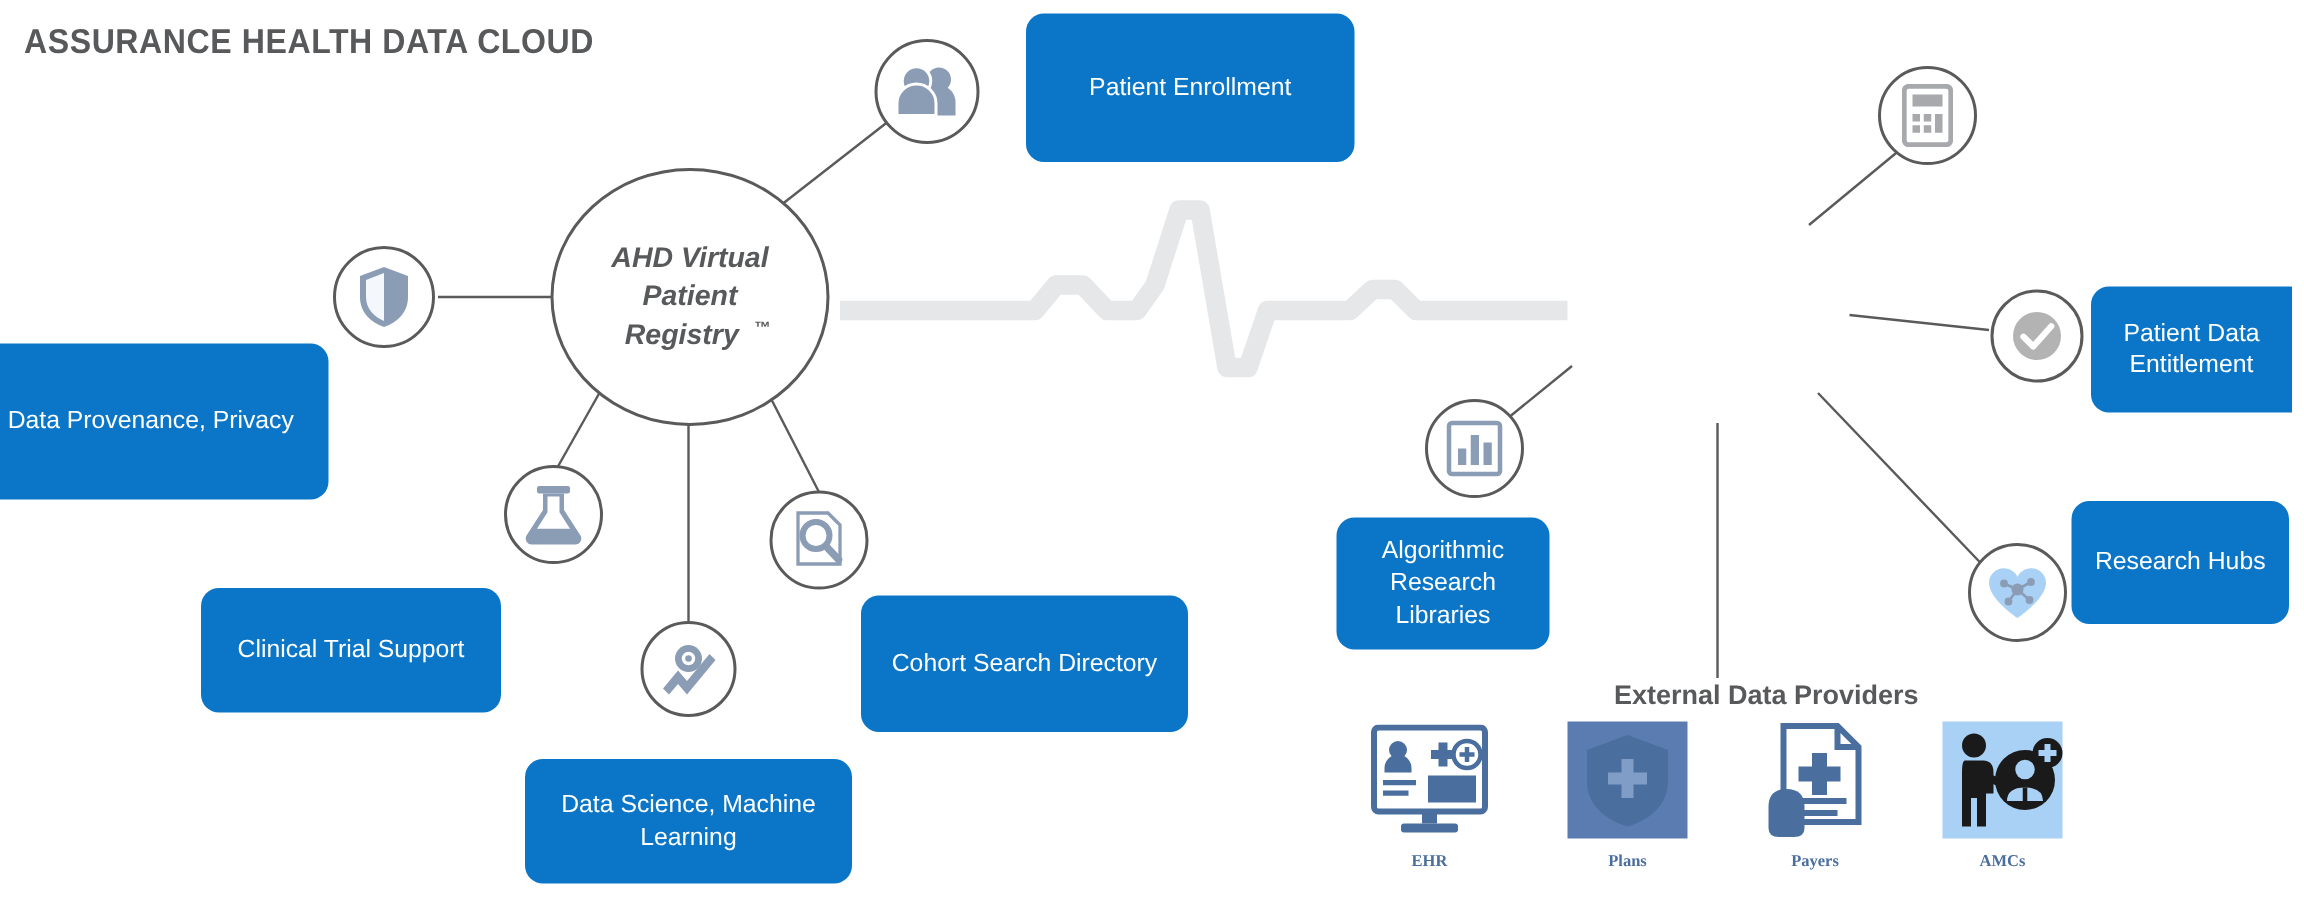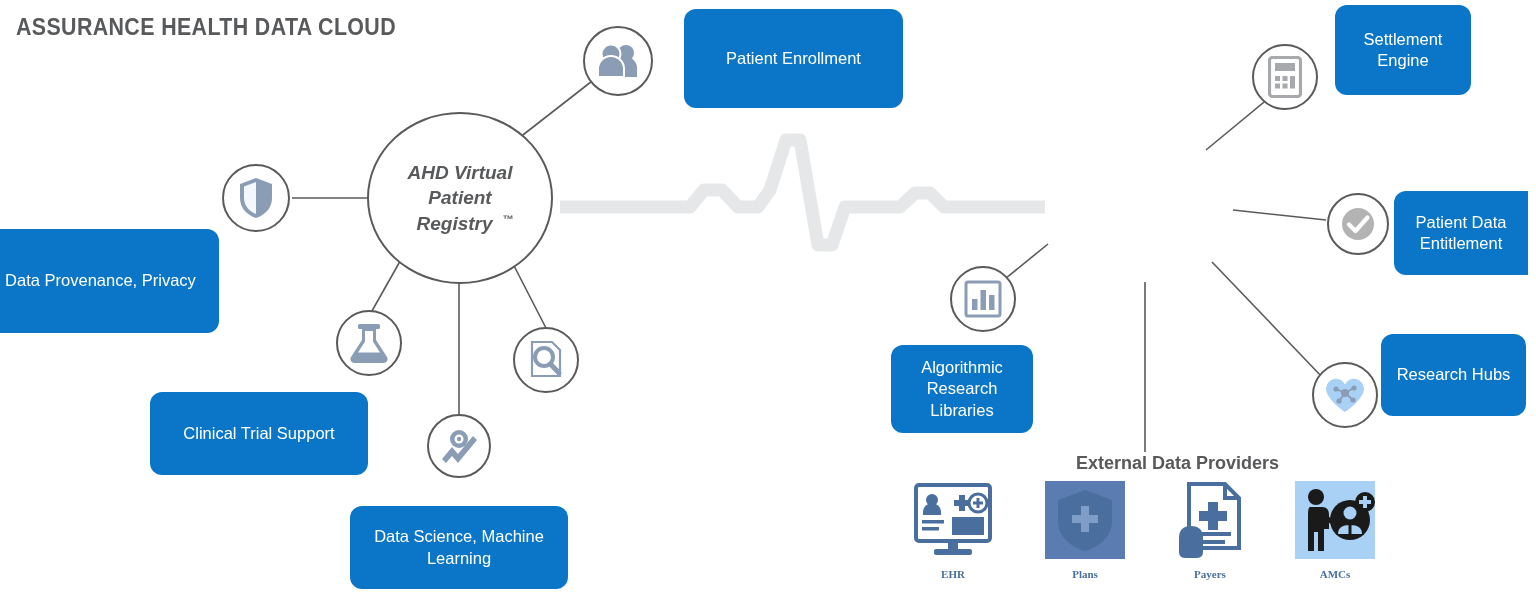--- a/index.html
+++ b/index.html
@@ -145,36 +145,36 @@
 
 
   <div class="box" style="left:684px; top:9px; width:219px; height:99px;">
     <span>Patient Enrollment</span>
   </div>
 
   <div class="box" style="left:-18px; top:229px; width:237px; height:104px; border-radius:0 12px 12px 0;">
     <span>Data Provenance, Privacy</span>
   </div>
 
-  <div class="box" style="left:150px; top:392px; width:218px; height:83px;">
+  <div class="box" style="left:134px; top:392px; width:200px; height:83px;">
     <span>Clinical Trial Support</span>
   </div>
 
   <div class="box" style="left:350px; top:506px; width:218px; height:83px;">
     <span>Data Science, Machine Learning</span>
   </div>
 
+  <div class="box" style="left:574px; top:397px; width:218px; height:91px;">
+    <span>Cohort Search Directory</span>
+  </div>
 
   <div class="box" style="left:891px; top:345px; width:142px; height:88px;">
     <span>Algorithmic Research Libraries</span>
   </div>
 
-  <div class="box" style="left:1335px; top:5px; width:136px; height:90px;">
-    <span>Settlement Engine</span>
-  </div>
 
   <div class="box" style="left:1394px; top:191px; width:134px; height:84px; border-radius:12px 0 0 12px;">
     <span>Patient Data Entitlement</span>
   </div>
 
   <div class="box" style="left:1381px; top:334px; width:145px; height:82px;">
     <span>Research Hubs</span>
   </div>
 
   <div class="icon-node" style="left:583px; top:26px; width:70px; height:70px;">

